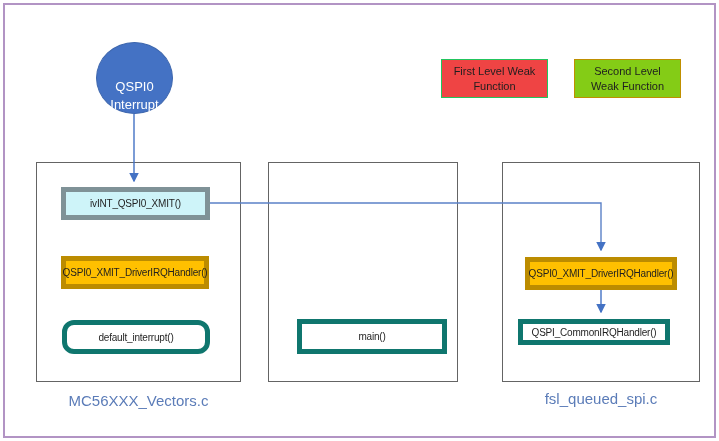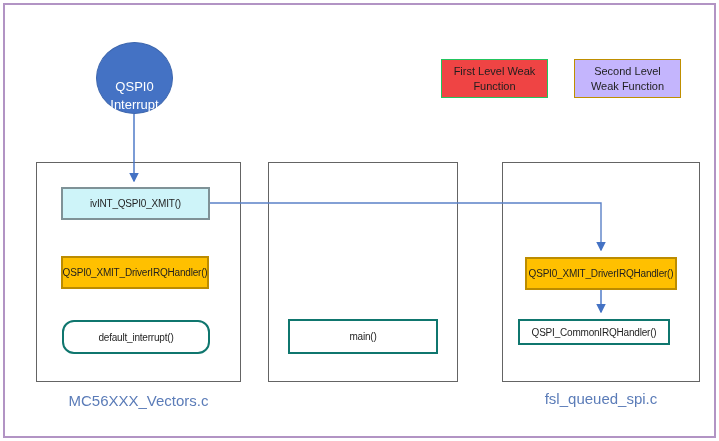--- a/index.html
+++ b/index.html
@@ -47,52 +47,52 @@
     align-items: center;
     justify-content: center;
     text-align: center;
     font-size: 11px;
     line-height: 1.3;
     color: #1f1f1f;
     box-sizing: border-box;
   }
   .legend-box span { display: inline-block; width: 96px; }
   .legend-first  { left: 441px; background: #ef4444; border: 1px solid #22c55e; }
-  .legend-second { left: 574px; background: #c4b5fd; border: 1px solid #bf8f00; }
+  .legend-second { left: 574px; background: #84cc16; border: 1px solid #bf8f00; }
   .file-container {
     position: absolute;
     top: 162px;
     height: 220px;
     background: #ffffff;
     border: 1px solid #646464;
     box-sizing: border-box;
   }
   .fc-vectors { left: 36px;  width: 205px; }
   .fc-main    { left: 268px; width: 190px; }
   .fc-fsl     { left: 502px; width: 198px; }
   .func-box {
     position: absolute;
     display: flex;
     align-items: center;
     justify-content: center;
     text-align: center;
     background: #ffffff;
-    border: 2px solid #0f766e;
+    border: 5px solid #0f766e;
     color: #1f1f1f;
     font-size: 10px;
     letter-spacing: -0.2px;
     white-space: nowrap;
     box-sizing: border-box;
   }
   .level-first  { background: #cef4f9; border-color: #7f9297; }
   .level-second { background: #ffc000; border-color: #bc8c00; }
   .fb-ivint    { left: 61px;  top: 187px; width: 149px; height: 33px; }
   .fb-driver-l { left: 61px;  top: 256px; width: 148px; height: 33px; }
   .fb-default  { left: 62px;  top: 320px; width: 148px; height: 34px; border-radius: 12px; }
-  .fb-main     { left: 288px; top: 319px; width: 150px; height: 35px; }
+  .fb-main     { left: 297px; top: 319px; width: 150px; height: 35px; }
   .fb-driver-r { left: 525px; top: 257px; width: 152px; height: 33px; }
   .fb-common   { left: 518px; top: 319px; width: 152px; height: 26px; }
   .file-label {
     position: absolute;
     top: 392px;
     height: 20px;
     text-align: center;
     font-size: 15px;
     color: #5b7cb8;
   }

